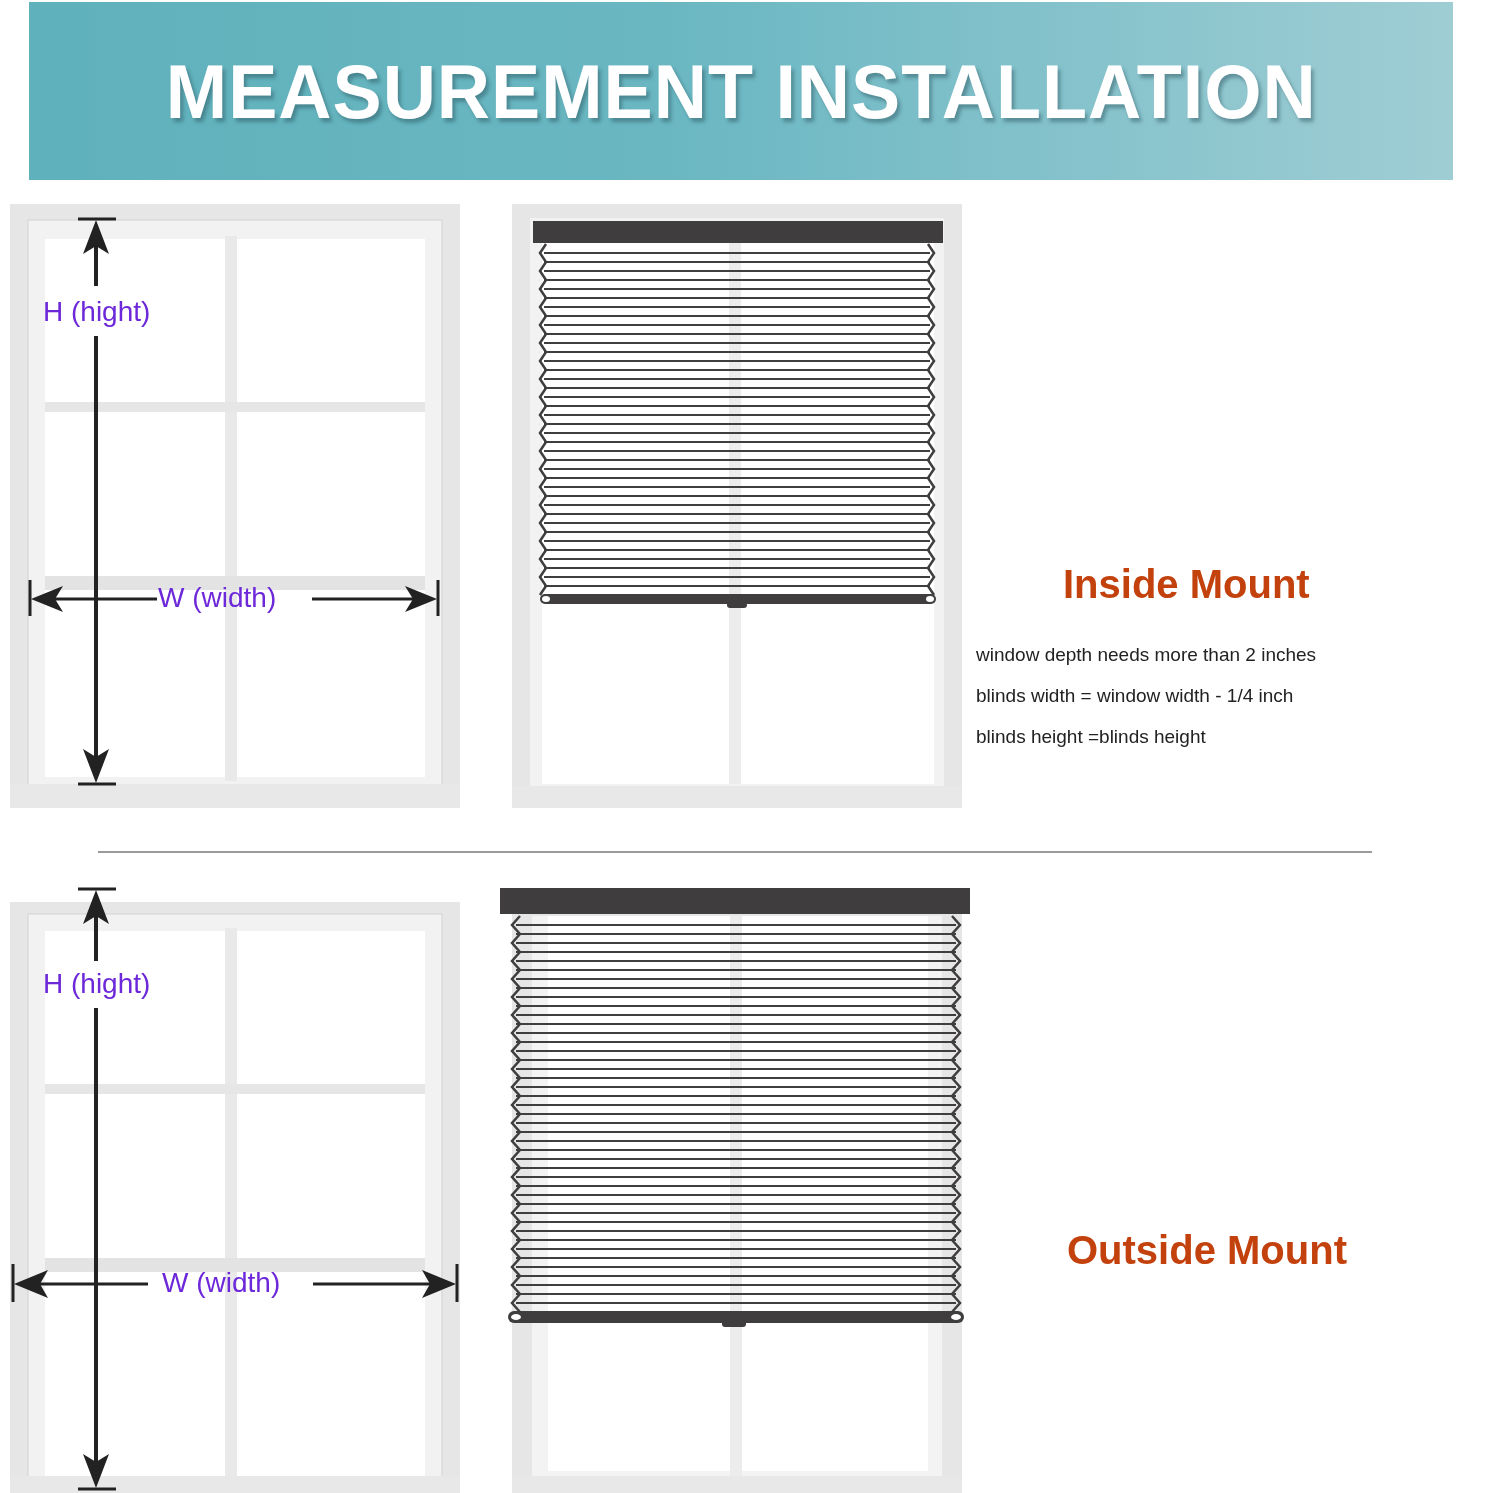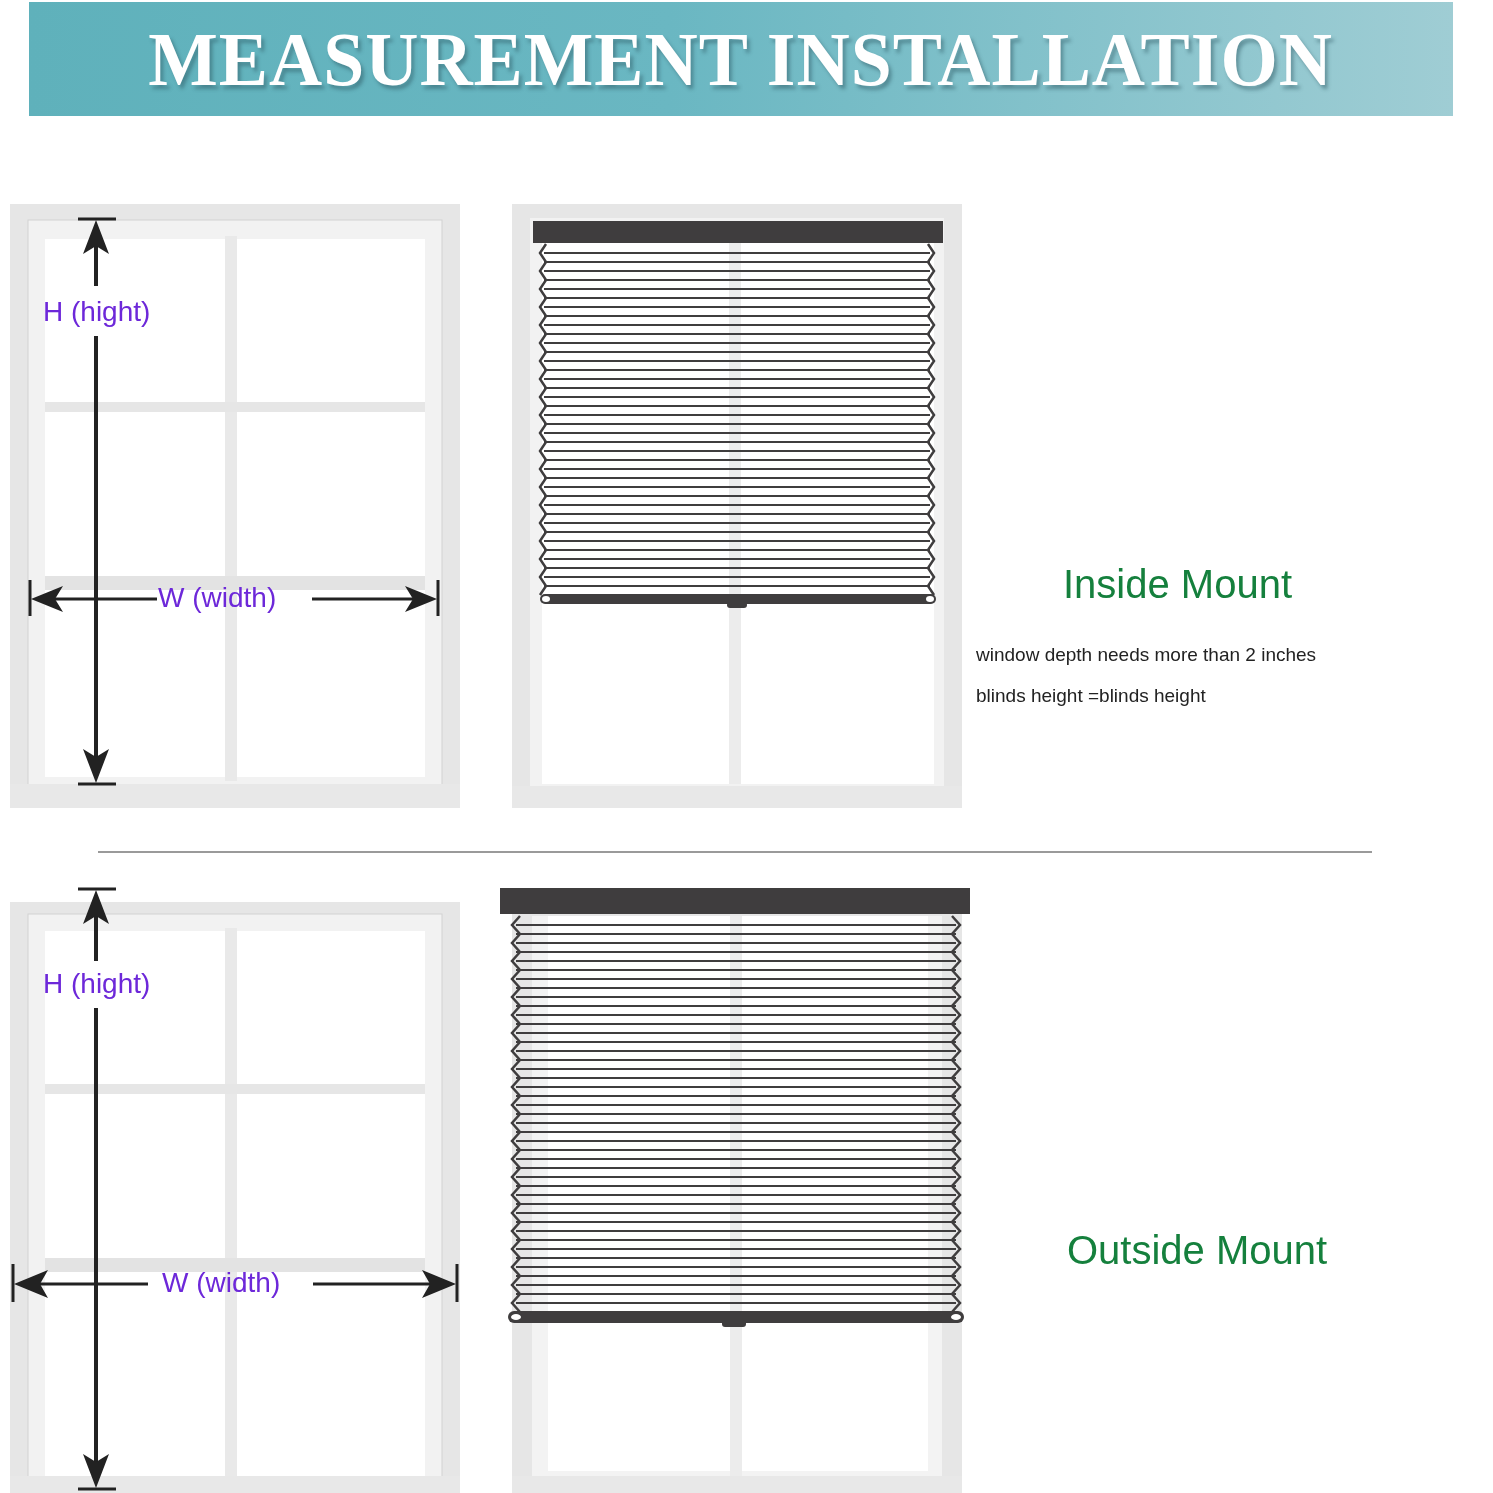--- a/index.html
+++ b/index.html
@@ -1,24 +1,24 @@
 <!DOCTYPE html>
 <html><head>
 <meta charset="utf-8">
 <style>
   html,body{margin:0;padding:0;background:#ffffff;}
   body{width:1493px;height:1493px;position:relative;overflow:hidden;font-family:"Liberation Sans",sans-serif;}
-  .banner{position:absolute;left:29px;top:2px;width:1424px;height:114px;
+  .banner{position:absolute;left:29px;top:2px;width:1424px;height:178px;
     background:linear-gradient(90deg,#5fb1bb 0%,#6ab7c2 45%,#9fcdd4 100%);
-    display:flex;align-items:center;justify-content:center;font-family:Liberation Serif, serif;}
+    display:flex;align-items:center;justify-content:center;}
   .banner-title{color:#ffffff;font-weight:bold;font-size:76px;letter-spacing:1px;
     text-shadow:3px 4px 4px rgba(40,80,90,0.45);transform:scaleX(0.97);}
   .panel{position:absolute;}
   .panel svg{display:block;}
-  .mount-title{position:absolute;color:#15803d;font-weight:normal;font-size:40px;}
+  .mount-title{position:absolute;color:#c2410c;font-weight:bold;font-size:40px;}
   .mount-lines{position:absolute;color:#222;font-size:19px;line-height:41px;}
   .mount-lines div{white-space:nowrap;}
   .divider{position:absolute;left:98px;top:851px;width:1274px;height:2px;background:#9a9a9a;}
   .dim-label{position:absolute;color:#6d28d9;font-size:28px;white-space:nowrap;}
 </style>
 </head>
 <body>
 
 <div class="banner">
   <div class="banner-title">MEASUREMENT INSTALLATION</div>
@@ -115,20 +115,21 @@
     <rect x="28" y="390" width="396" height="10" rx="5" fill="#3f3d3e"></rect>
     <ellipse cx="34" cy="395" rx="4" ry="3" fill="#ffffff"></ellipse>
     <ellipse cx="418" cy="395" rx="4" ry="3" fill="#ffffff"></ellipse>
     <rect x="215" y="398" width="20" height="6" rx="3" fill="#3f3d3e"></rect>
   </svg>
 </div>
 
 <div class="mount-title" style="left:1063px;top:562px;">Inside Mount</div>
 <div class="mount-lines" style="left:976px;top:634px;">
   <div>window depth needs more than 2 inches</div>
+  <div>blinds width = window width - 1/4 inch</div>
   <div>blinds height =blinds height</div>
 </div>
 
 <div class="divider"></div>
 
 <div class="panel" style="left:10px;top:886px;">
   <svg width="450" height="607" viewBox="0 0 450 607">
     <rect x="0" y="0" width="450" height="607" fill="#ffffff"></rect>
     <rect x="0" y="16" width="450" height="591" fill="#e6e6e6"></rect>
     <rect x="18" y="28" width="414" height="566" fill="#f2f2f2" stroke="#d2d2d2"></rect>

